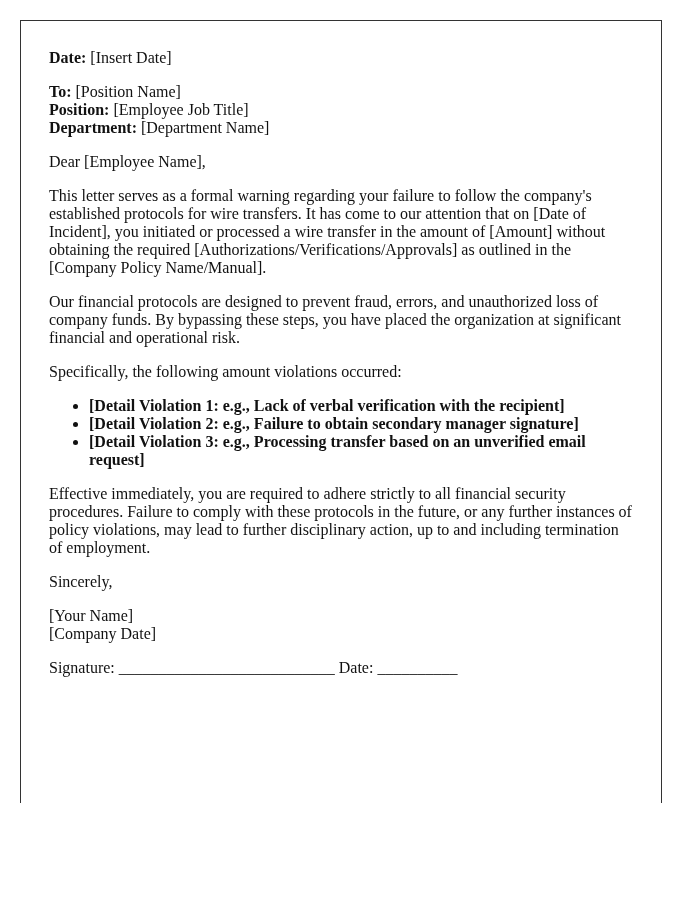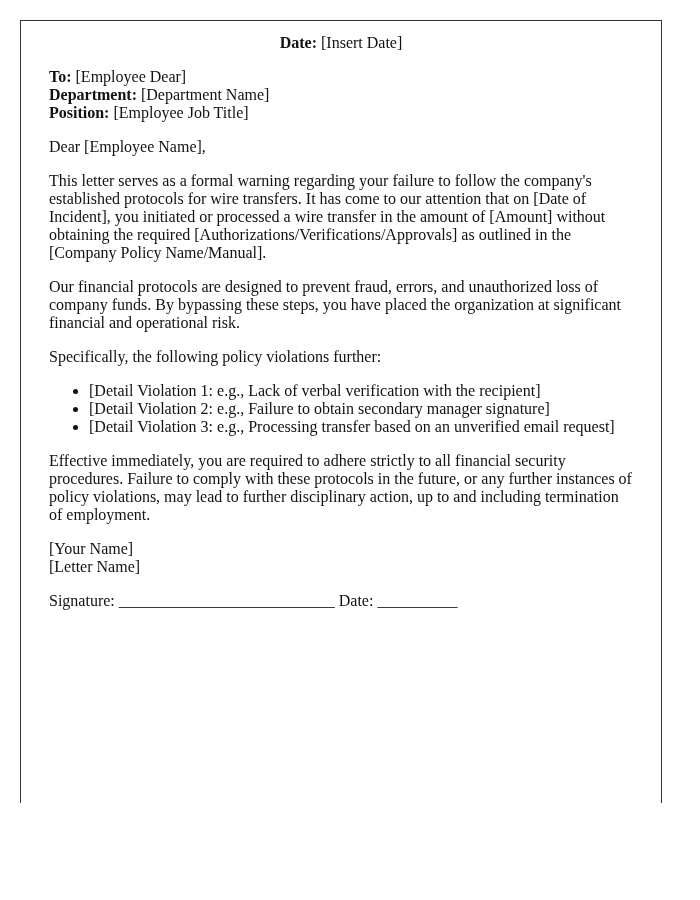--- a/index.html
+++ b/index.html
@@ -25,83 +25,84 @@
       height: 769px;
       padding: 13px 28px 0 28px;
       border: 1.5px solid #333333;
       border-bottom: none;
       box-sizing: content-box;
     }
     .letter p {
       margin: 16px 0;
     }
     .letter p:first-child {
-      margin-top: 0;
-      text-align: center;
+      margin-top: 15px;
     }
     .bold { font-weight: bold; }
     .line { display: block; }
     ul.violations {
       margin: 16px 0;
       padding-left: 40px;
     }
     ul.violations li {
       list-style: disc;
+      font-weight: bold;
     }
     .sig-line {
       text-decoration: none;
     }
   </style>
 </head>
 <body>
 
 <div class="letter">
 
   <p>
     <span class="bold">Date:</span>
     <span>[Insert Date]</span>
   </p>
 
   <p>
     <span class="line">
       <span class="bold">To:</span>
-      <span>[Employee Dear]</span>
+      <span>[Position Name]</span>
+    </span>
+    <span class="line">
+      <span class="bold">Position:</span>
+      <span>[Employee Job Title]</span>
     </span>
     <span class="line">
       <span class="bold">Department:</span>
       <span>[Department Name]</span>
-    </span>
-    <span class="line">
-      <span class="bold">Position:</span>
-      <span>[Employee Job Title]</span>
     </span>
   </p>
 
 
   <p>Dear [Employee Name],</p>
 
   <p>This letter serves as a formal warning regarding your failure to follow the company's established protocols for wire transfers. It has come to our attention that on [Date of Incident], you initiated or processed a wire transfer in the amount of [Amount] without obtaining the required [Authorizations/Verifications/Approvals] as outlined in the [Company Policy Name/Manual].</p>
 
   <p>Our financial protocols are designed to prevent fraud, errors, and unauthorized loss of company funds. By bypassing these steps, you have placed the organization at significant financial and operational risk.</p>
 
-  <p>Specifically, the following policy violations further:</p>
+  <p>Specifically, the following amount violations occurred:</p>
 
   <ul class="violations">
     <li>[Detail Violation 1: e.g., Lack of verbal verification with the recipient]</li>
     <li>[Detail Violation 2: e.g., Failure to obtain secondary manager signature]</li>
     <li>[Detail Violation 3: e.g., Processing transfer based on an unverified email request]</li>
   </ul>
 
   <p>Effective immediately, you are required to adhere strictly to all financial security procedures. Failure to comply with these protocols in the future, or any further instances of policy violations, may lead to further disciplinary action, up to and including termination of employment.</p>
 
 
+  <p>Sincerely,</p>
 
   <p>
     <span class="line">[Your Name]</span>
-    <span class="line">[Letter Name]</span>
+    <span class="line">[Company Date]</span>
   </p>
 
 
   <p>
     <span>Signature:</span>
     <span class="sig-line">___________________________</span>
     <span>Date:</span>
     <span class="sig-line">__________</span>
   </p>
 

